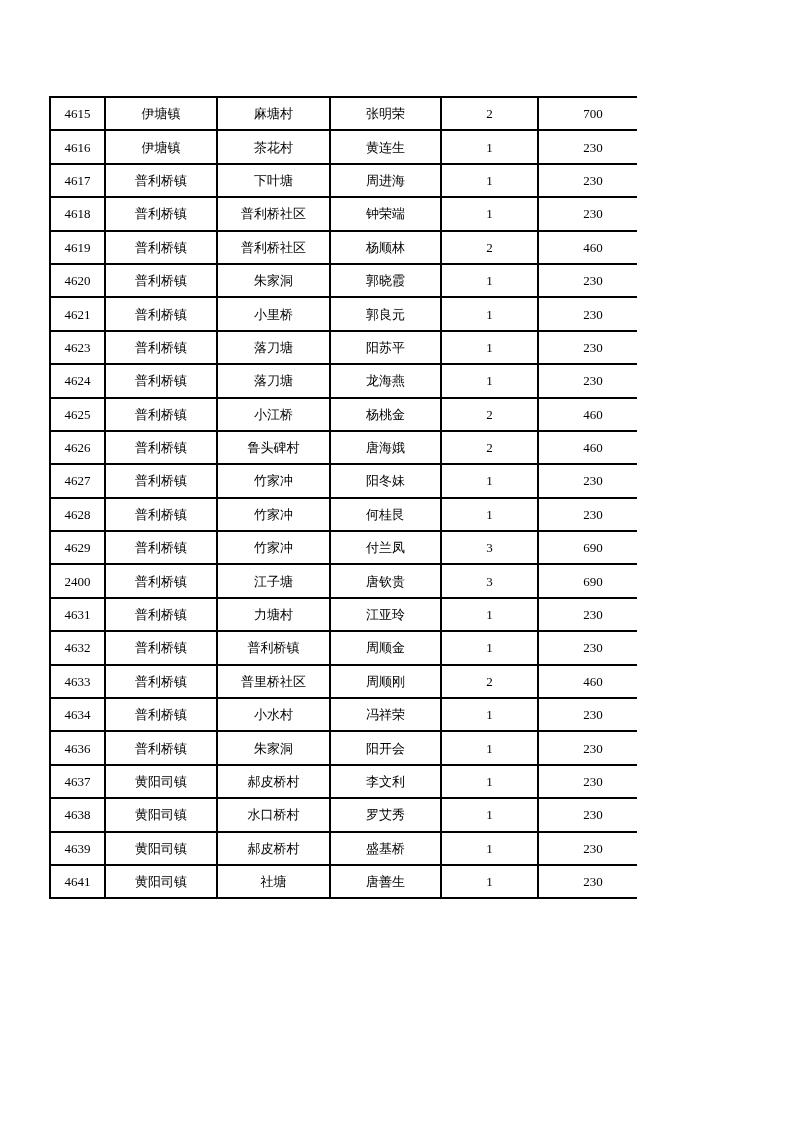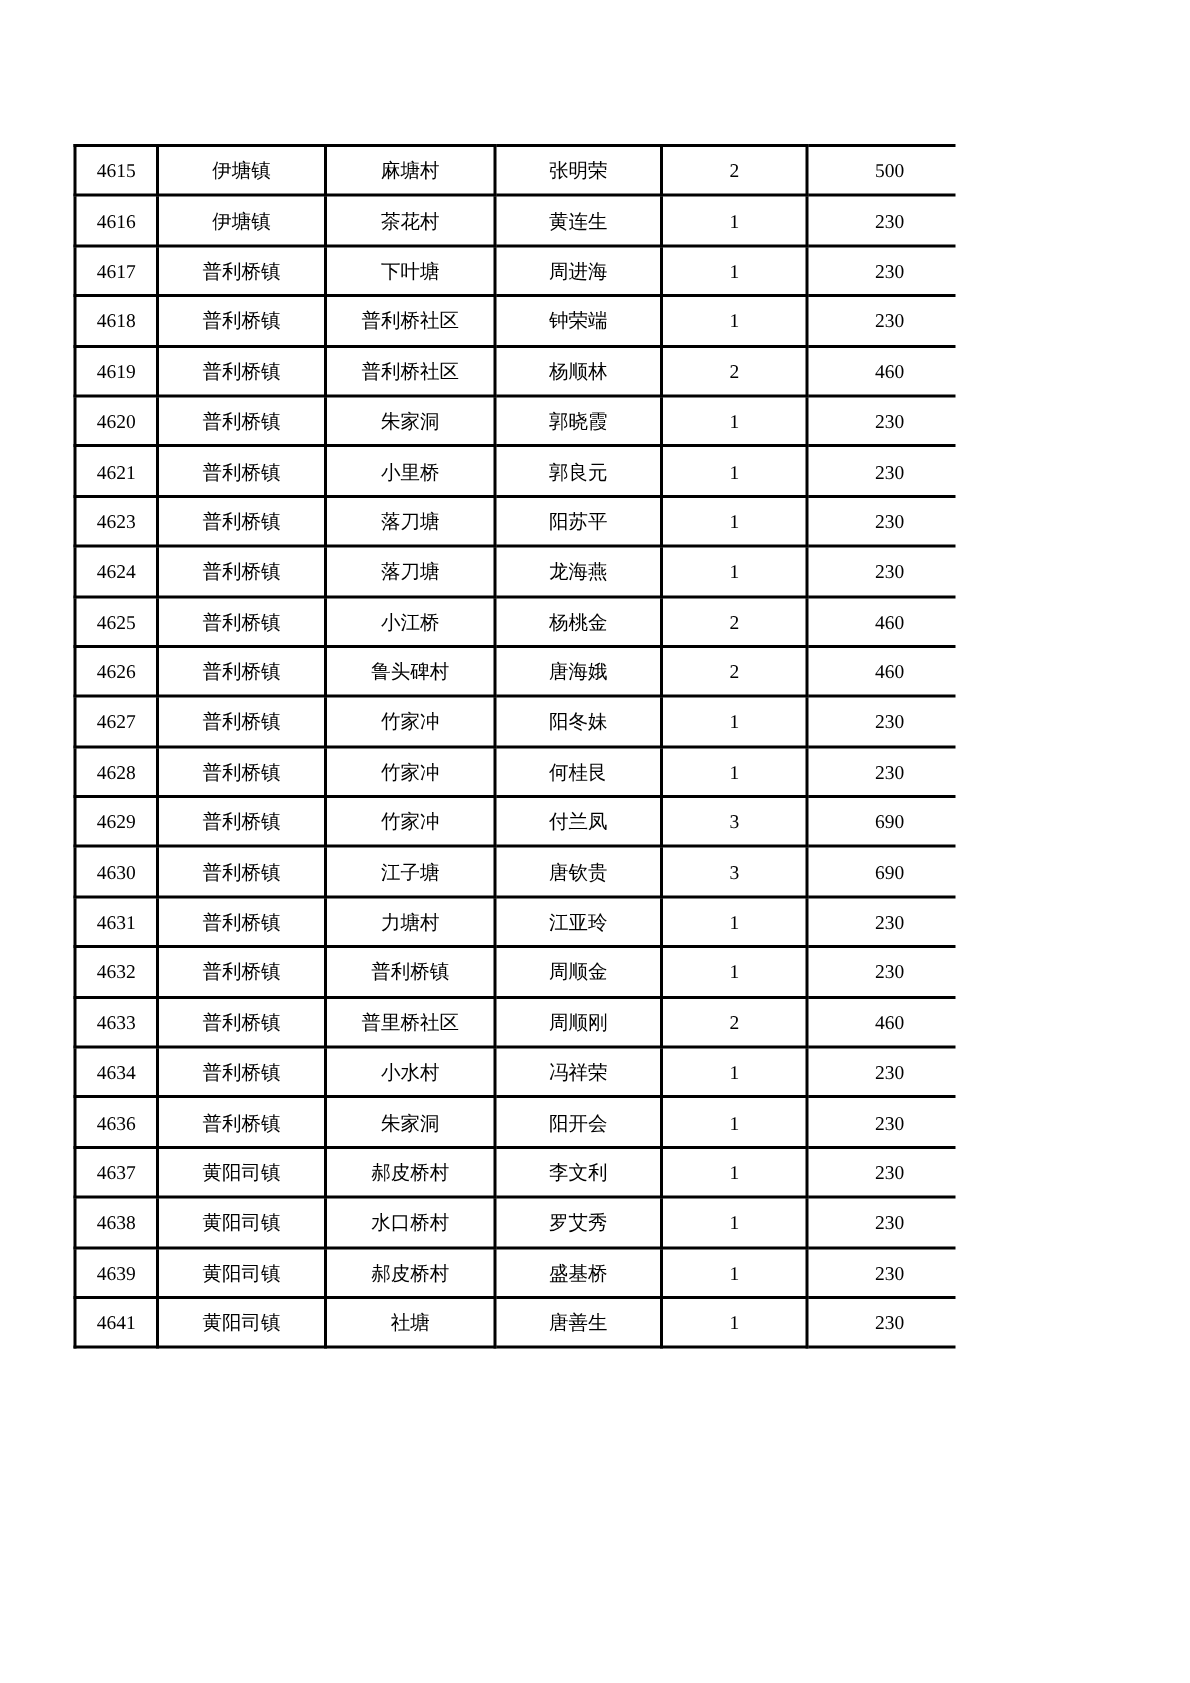--- a/index.html
+++ b/index.html
@@ -56,21 +56,21 @@
         <col style="width: 97px;">
         <col style="width: 110px;">
       </colgroup>
     <tbody>
         <tr>
           <td>4615</td>
           <td>伊塘镇</td>
           <td>麻塘村</td>
           <td>张明荣</td>
           <td>2</td>
-          <td>500</td>
+          <td>700</td>
         </tr>
         <tr>
           <td>4616</td>
           <td>伊塘镇</td>
           <td>茶花村</td>
           <td>黄连生</td>
           <td>1</td>
           <td>230</td>
         </tr>
         <tr>
@@ -163,21 +163,21 @@
         </tr>
         <tr>
           <td>4629</td>
           <td>普利桥镇</td>
           <td>竹家冲</td>
           <td>付兰凤</td>
           <td>3</td>
           <td>690</td>
         </tr>
         <tr>
-          <td>4630</td>
+          <td>2400</td>
           <td>普利桥镇</td>
           <td>江子塘</td>
           <td>唐钦贵</td>
           <td>3</td>
           <td>690</td>
         </tr>
         <tr>
           <td>4631</td>
           <td>普利桥镇</td>
           <td>力塘村</td>

